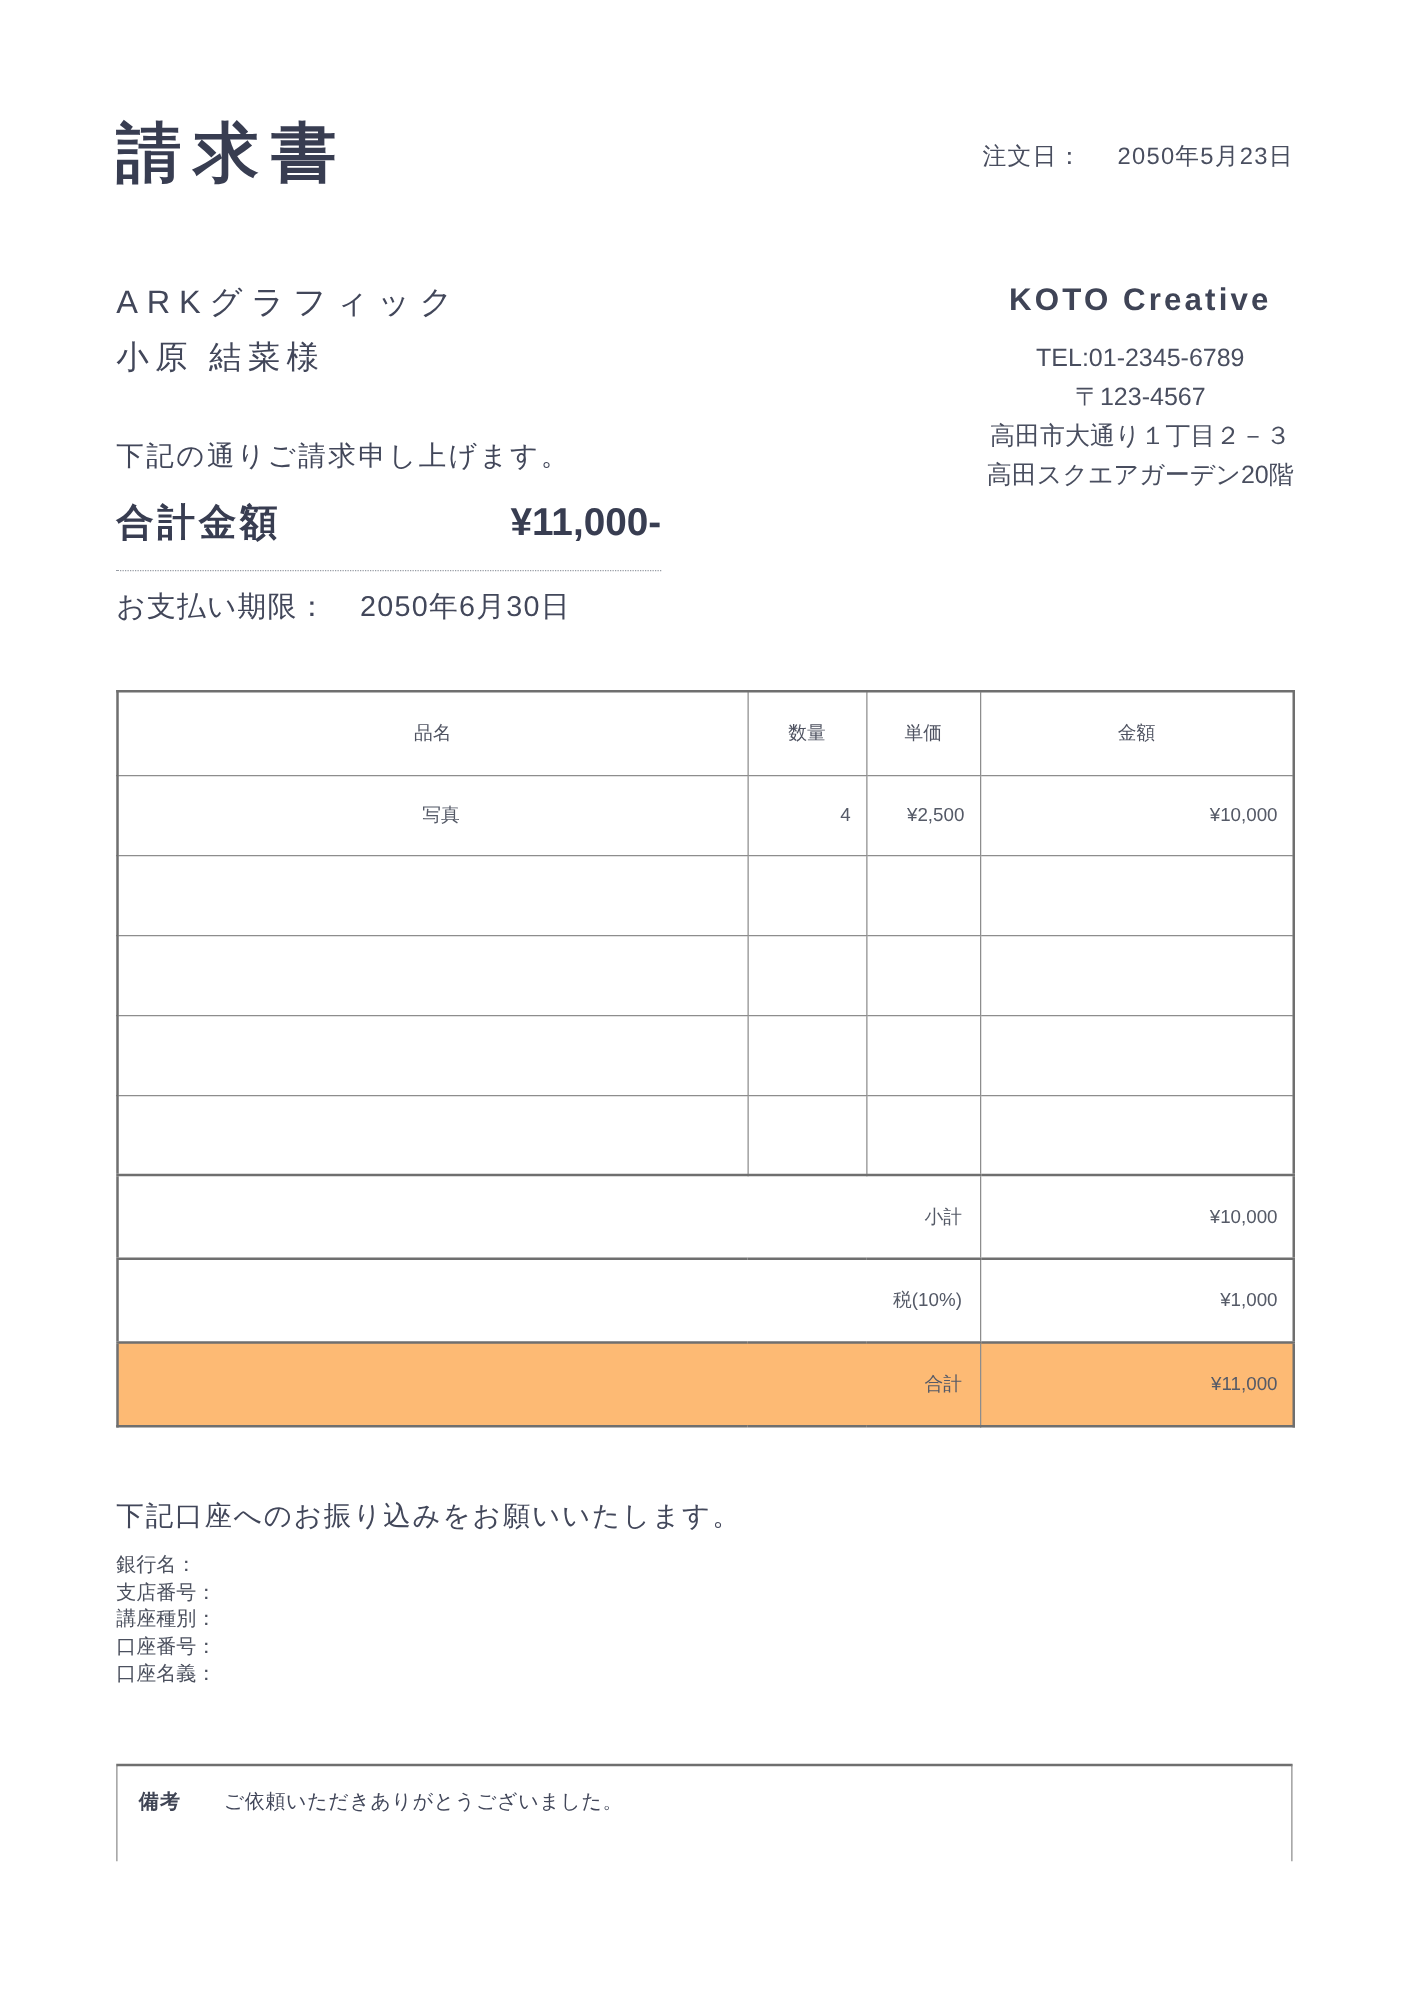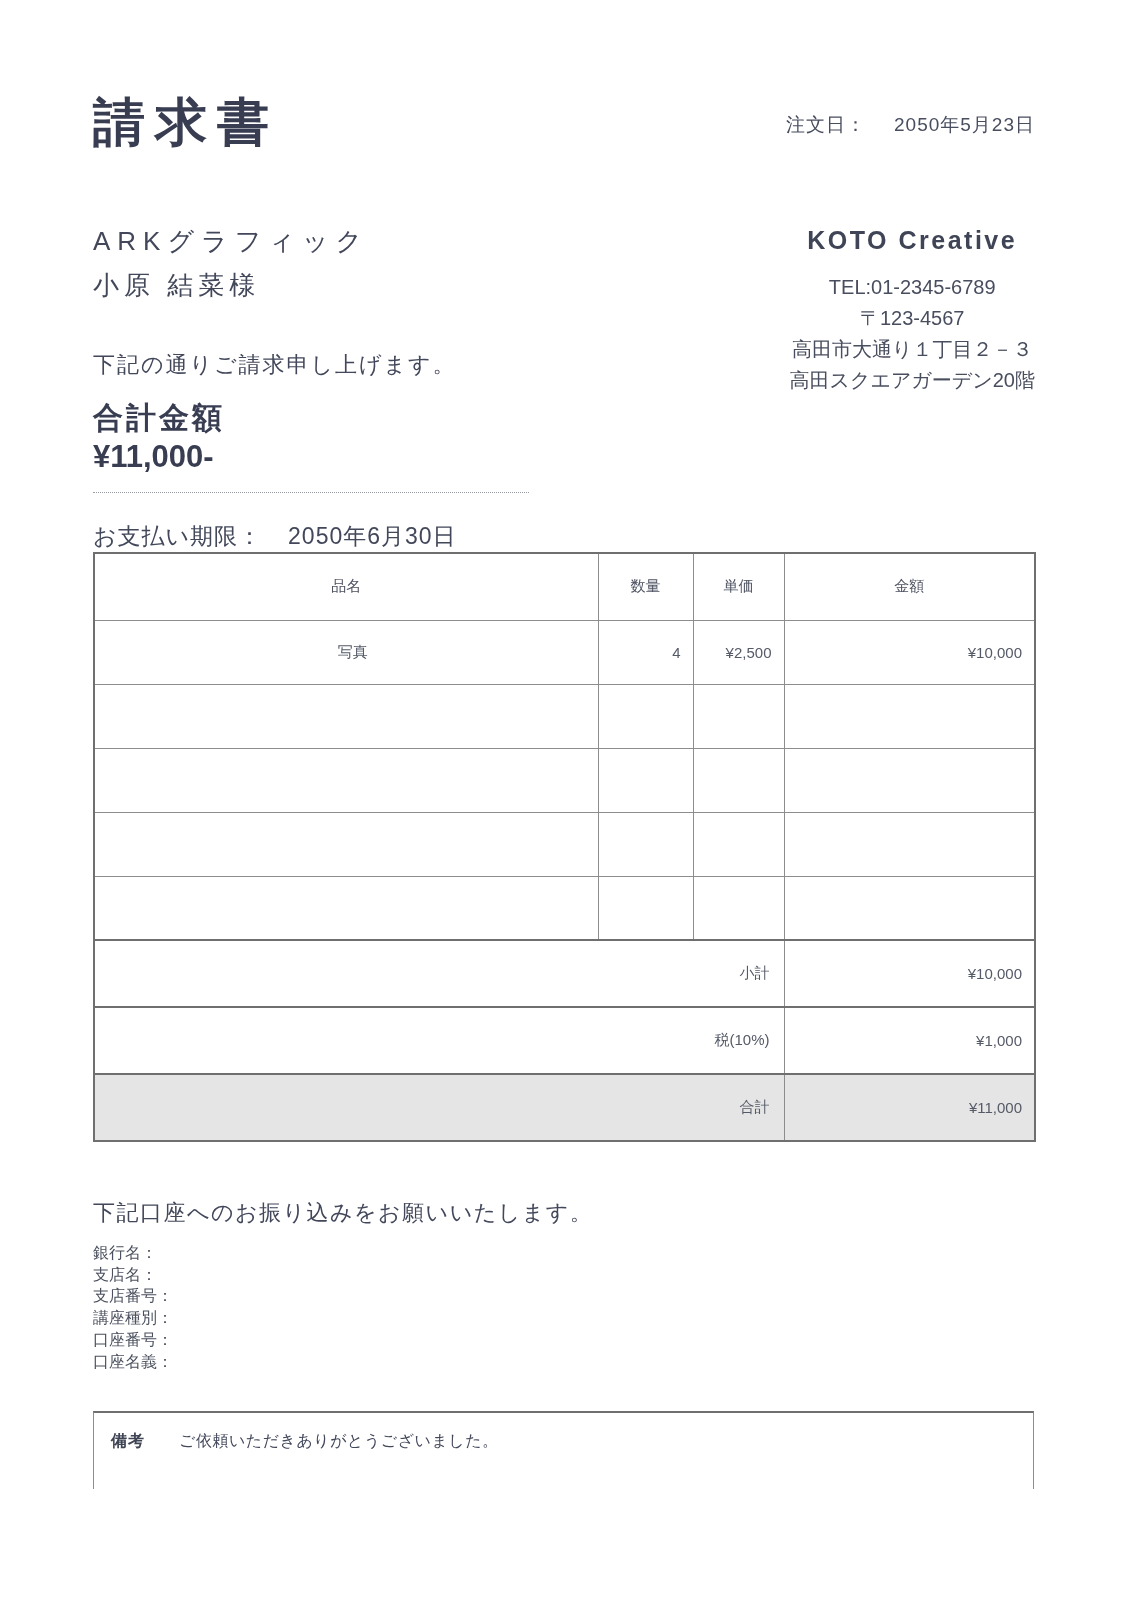--- a/index.html
+++ b/index.html
@@ -45,25 +45,25 @@
   .issuer .line { font-size: 20px; line-height: 31px; }
 
   
   .greeting {
     position: absolute; left: 93px; top: 350px;
     font-size: 22px; letter-spacing: 2px; color: #42475a;
   }
   .total-block { position: absolute; left: 93px; top: 398px; width: 436px; }
   .total-row {
     display: flex; justify-content: space-between; align-items: baseline;
-    padding-bottom: 17px; border-bottom: 1px dotted #979ca4; flex-direction: column;
+    padding-bottom: 17px; border-bottom: 1px dotted #979ca4;
   }
   .total-row .label { font-size: 30px; font-weight: bold; letter-spacing: 3px; color: #383d51; }
   .total-row .amount { font-size: 31px; font-weight: bold; color: #383d51; }
-  .due-row { margin-top: 28px; font-size: 23px; color: #42475a; letter-spacing: 1px; }
+  .due-row { margin-top: 13px; font-size: 23px; color: #42475a; letter-spacing: 1px; }
   .due-row .val { margin-left: 26px; }
 
   
   table.items {
     position: absolute; left: 93px; top: 552px;
     width: 941px; border-collapse: collapse; table-layout: fixed;
     border: 2px solid #6f6f6f;
   }
   table.items th, table.items td {
     border: 1px solid #8d8d8d;
@@ -71,21 +71,21 @@
     font-size: 15px;
     color: #555a67;
   }
   table.items thead th { height: 67px; text-align: center; color: #4e5260; }
   table.items tbody.data td { height: 64px; }
   td.c-name  { text-align: center;  padding-left: 13px; }
   td.c-num   { text-align: right; padding-right: 12px; }
   tbody.summary td { height: 67px; }
   tbody.summary td.sum-label { text-align: right; padding-right: 14px; border-right: 1px solid #8d8d8d; }
   tbody.summary tr td { border-top: 2px solid #6f6f6f; }
-  tbody.summary tr.grand td { background: #e5e5e5; }
+  tbody.summary tr.grand td { background: #fdba74; }
 
   
   .bank { position: absolute; left: 93px; top: 1198px; color: #42475a; }
   .bank .instruction { font-size: 22px; letter-spacing: 1.5px; }
   .bank .fields { margin-top: 14px; font-size: 16px; line-height: 21.7px; color: #4b505e; }
 
   
   .notes-box {
     position: absolute; left: 93px; top: 1411px;
     width: 941px; height: 97px;
@@ -192,21 +192,20 @@
         <td class="sum-label" colspan="3">合計</td>
         <td class="c-num">¥11,000</td>
       </tr>
     </tbody>
   </table>
 
   <div class="bank">
     <div class="instruction">下記口座へのお振り込みをお願いいたします。</div>
     <div class="fields">
       <div>銀行名：</div>
-      <div>支店名：</div>
       <div>支店番号：</div>
       <div>講座種別：</div>
       <div>口座番号：</div>
       <div>口座名義：</div>
     </div>
   </div>
 
   <div class="notes-box">
     <span class="label">備考</span>
     <span class="text">ご依頼いただきありがとうございました。</span>

